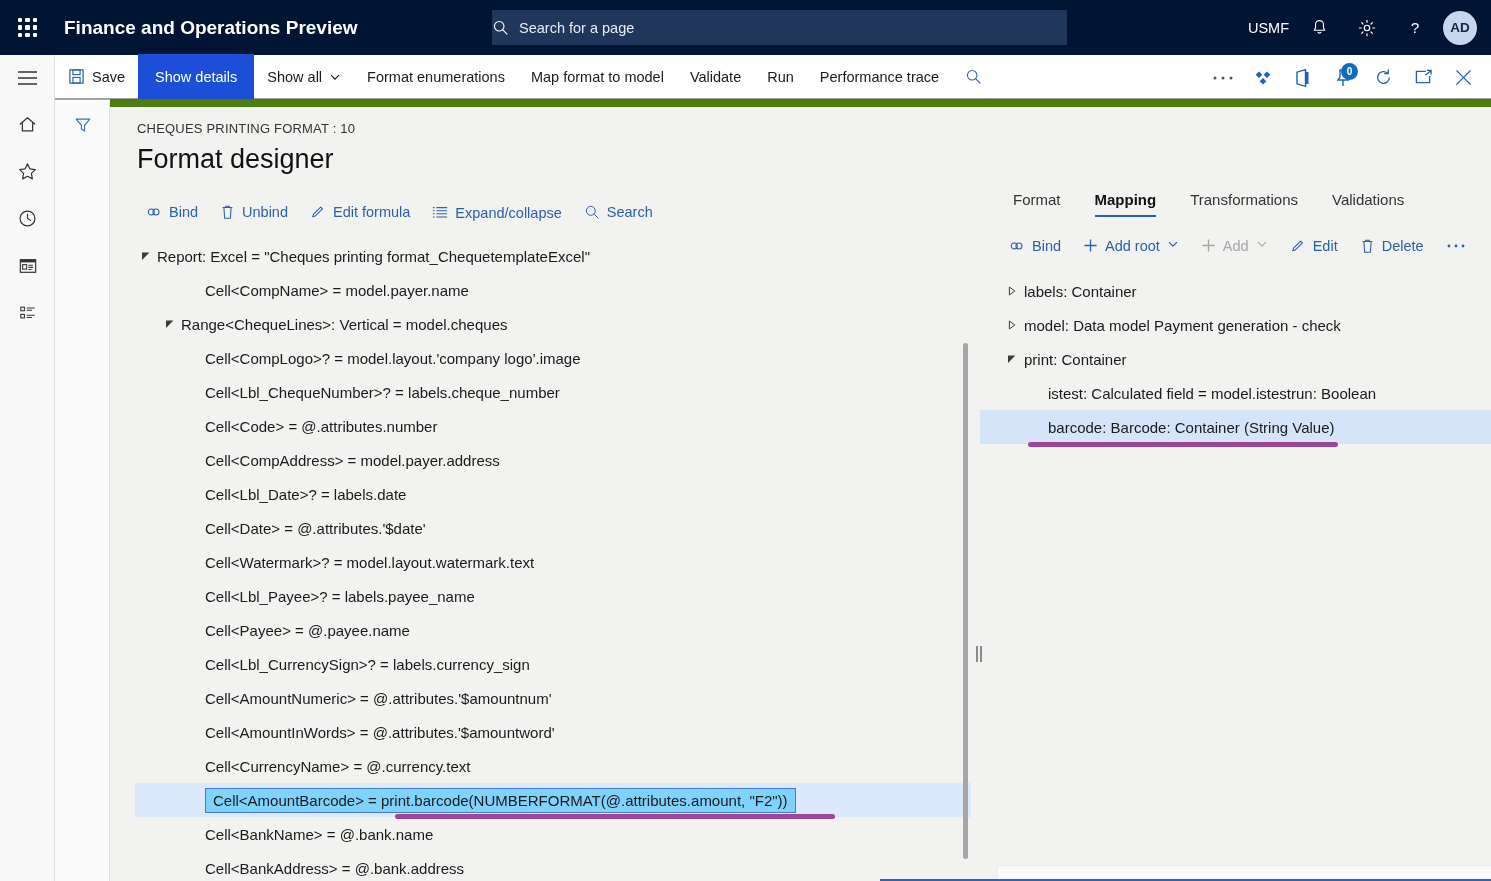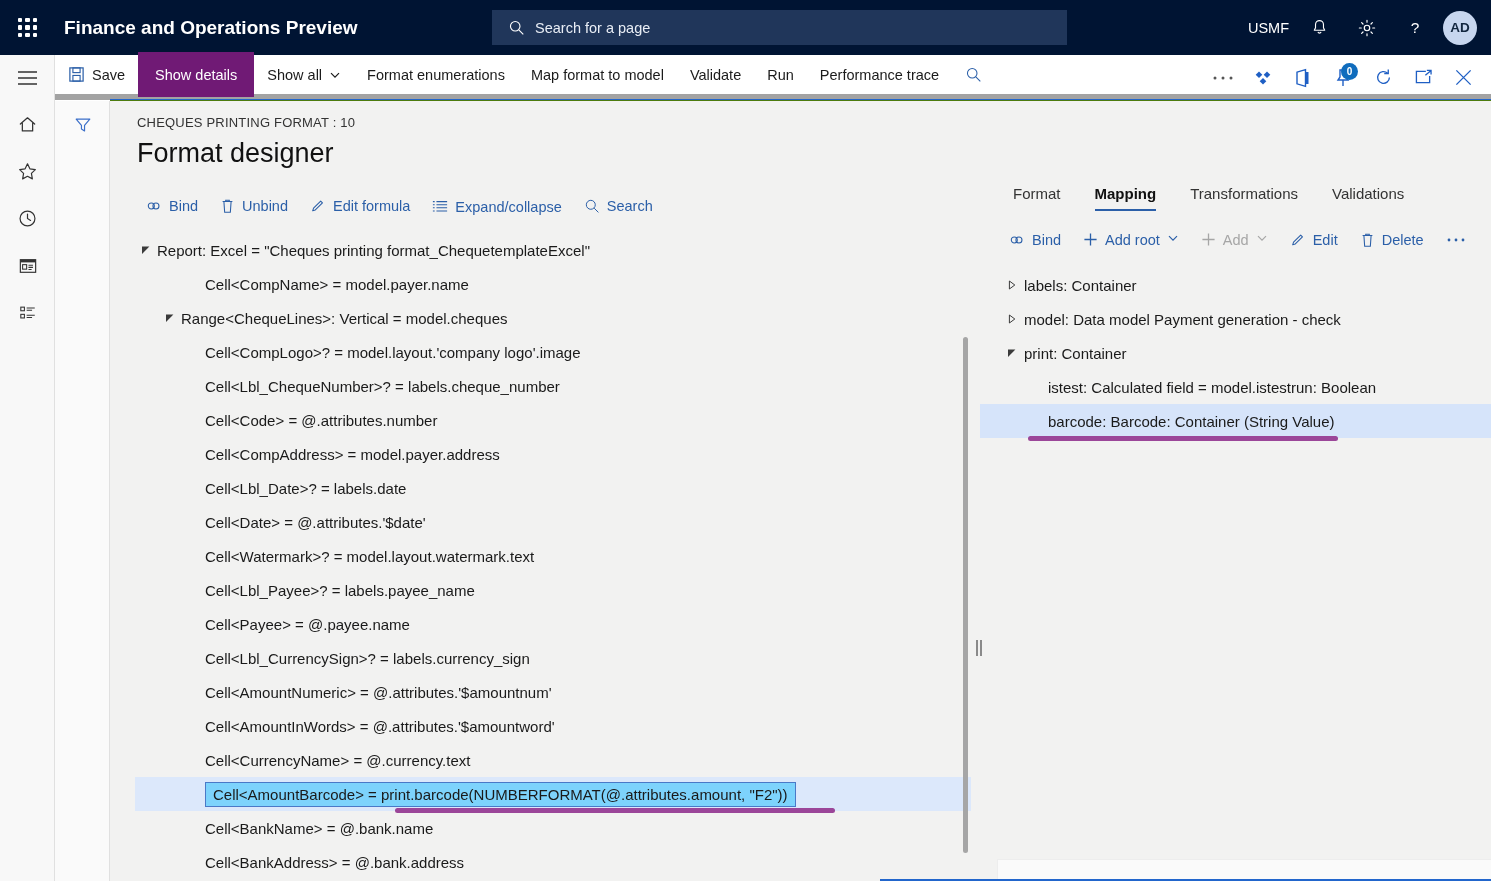--- a/index.html
+++ b/index.html
@@ -39,21 +39,20 @@
     font-weight: bold;
     margin-left: 9px;
     white-space: nowrap;
   }
   .top-search {
     position: absolute;
     left: 492px; top: 10px;
     width: 575px; height: 35px;
     background: #20365a;
     display: flex; align-items: center;
-    padding-left: 16px;
     cursor: text;
   }
   .top-search .mag { margin-right: 10px; display: flex; }
   .top-search span { color: #e8edf5; font-size: 14.5px; }
   .top-right {
     position: absolute; right: 0; top: 0; height: 55px;
     display: flex; align-items: center; gap: 0;
     padding-right: 14px;
   }
   .top-right .tr-item {
@@ -82,30 +81,30 @@
     display: flex; align-items: center; justify-content: center;
     cursor: pointer;
   }
   .navrail .nav-item:first-child { height: 46px; }
 
   
   .cmdbar {
     position: absolute; left: 55px; top: 55px;
     width: 1436px; height: 45px;
     background: #ffffff;
-    border-bottom: 6px solid #a3a3a3;
+    border-bottom: 2px solid #a3a3a3;
     display: flex; align-items: center;
   }
   .cmd-btn {
     height: 45px; display: flex; align-items: center;
     padding: 0 13px; font-size: 14.5px; color: #1b1b1b;
     cursor: pointer; white-space: nowrap; gap: 7px;
   }
   .cmd-btn.primary {
-    background: #701a75; color: #ffffff; font-weight: normal;
+    background: #1d4ed8; color: #ffffff; font-weight: normal;
     padding: 0 17px; height: 45px;
   }
   .cmd-icon { display: flex; align-items: center; }
   .cmd-right {
     position: absolute; right: 0; top: 0; height: 45px;
     display: flex; align-items: center; padding-right: 8px;
   }
   .cmd-right .ci {
     width: 40px; height: 45px;
     display: flex; align-items: center; justify-content: center;
@@ -130,21 +129,21 @@
     width: 55px; height: 48px;
     display: flex; align-items: center; justify-content: center;
     cursor: pointer;
   }
 
   
   .workarea {
     position: absolute; left: 110px; top: 100px;
     width: 1381px; height: 781px;
     background: #f2f2f1;
-    border-top: 1px solid #4d7c0f;
+    border-top: 7px solid #4d7c0f;
   }
   .accent-top {
     position: absolute; left: 110px; top: 99px;
     width: 1381px; height: 3px;
     background: #2266cc;
   }
 
   .page-head { position: absolute; left: 27px; top: 14px; }
   .breadcrumb {
     font-size: 13px; color: #333333;

